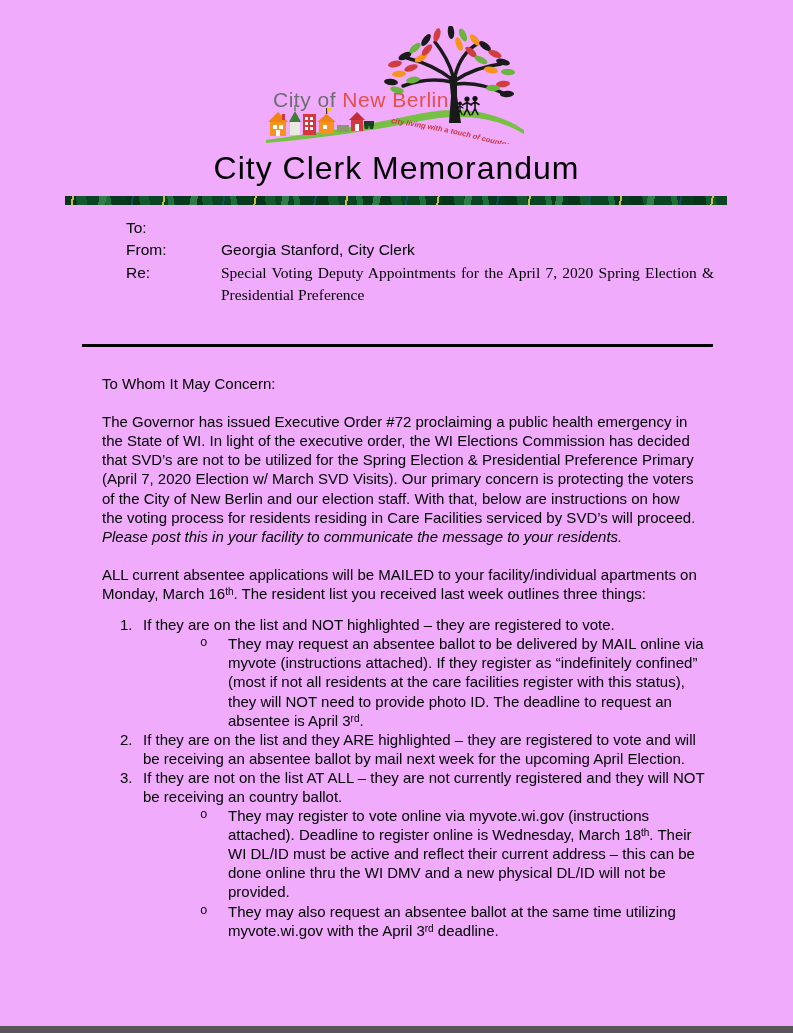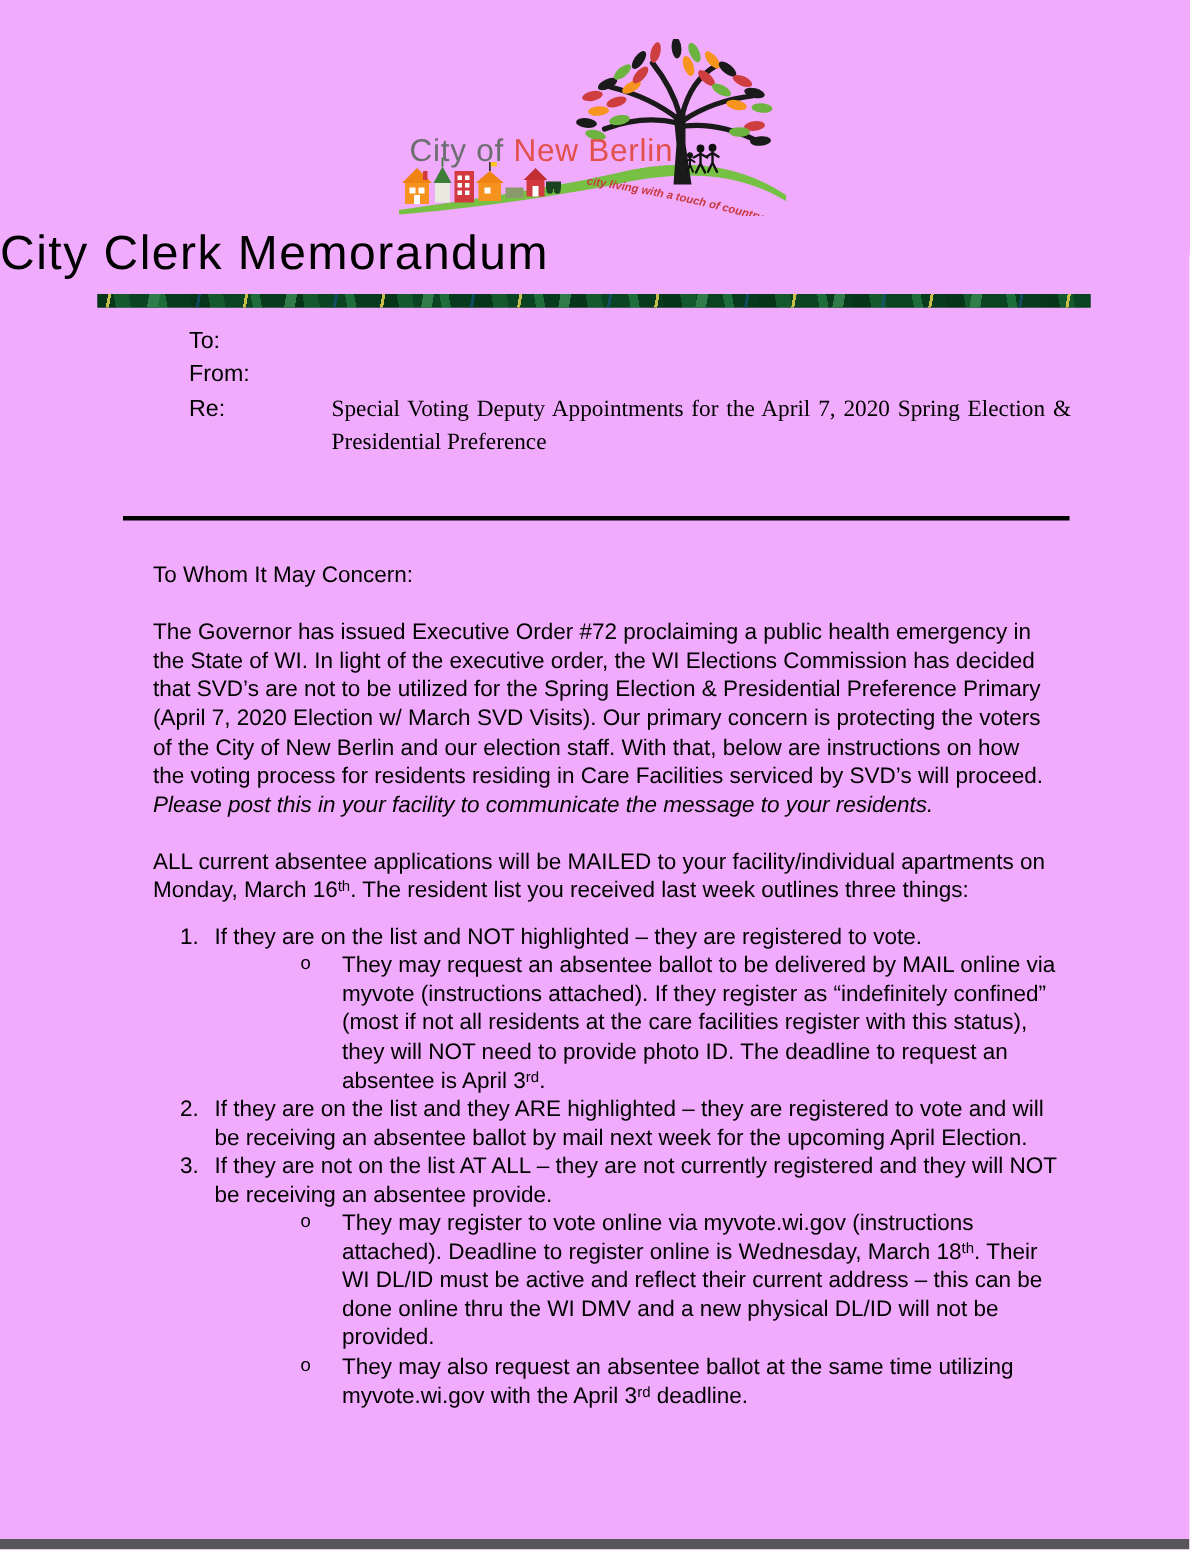--- a/index.html
+++ b/index.html
@@ -1,21 +1,21 @@
 <!DOCTYPE html>
 <html><head>
 <meta charset="utf-8">
 <style>
   html,body{margin:0;padding:0;background:#fff;}
   body{width:793px;height:1033px;font-family:"Liberation Sans",sans-serif;color:#000;}
   .page{position:relative;width:793px;height:1033px;background:#f0abfc;overflow:hidden;}
 
   .logo{position:absolute;left:263px;top:26px;width:264px;height:118px;}
 
-  .title{position:absolute;left:0;top:150px;width:100%;margin:0;
+  .title{position:absolute;left:0;top:150px;width:100%;margin:0;text-align:center;
          font-size:32px;font-weight:400;letter-spacing:1px;color:#000;}
 
   .band{position:absolute;left:65px;top:196px;width:662px;height:9px;background-color:#0a4423;
         background-image:
           repeating-linear-gradient(100deg, rgba(0,0,0,0) 0 7px, rgba(219,203,79,.9) 7px 9px,
             rgba(0,0,0,0) 9px 34px, rgba(52,130,78,.9) 34px 41px, rgba(0,0,0,0) 41px 66px,
             rgba(21,83,126,.65) 66px 68px, rgba(0,0,0,0) 68px 90px),
           repeating-linear-gradient(80deg, #06351a 0 12px, #14582e 12px 22px, #0a4423 22px 40px,
             #1e6e3c 40px 46px, #083b1d 46px 62px);}
 
@@ -147,20 +147,21 @@
   <h1 class="title">City Clerk Memorandum</h1>
 
   <div class="band"></div>
 
   <div class="memo">
     <div class="memo-row">
       <span class="memo-label">To:</span>
     </div>
     <div class="memo-row">
       <span class="memo-label">From:</span>
+      <span class="memo-value">Georgia Stanford, City Clerk</span>
     </div>
     <div class="memo-row">
       <span class="memo-label">Re:</span>
       <span class="memo-value justify">Special Voting Deputy Appointments for the April 7, 2020 Spring Election &amp; Presidential Preference</span>
     </div>
   </div>
 
   <div class="rule"></div>
 
   <div class="content">
@@ -180,21 +181,21 @@
       <div class="txt"><span>They may request an absentee ballot to be delivered by MAIL online via myvote (instructions attached). If they register as “indefinitely confined” (most if not all residents at the care facilities register with this status), they will NOT need to provide photo ID. The deadline to request an absentee is April 3</span><sup>rd</sup><span>.</span></div>
     </div>
 
     <div class="li1">
       <span class="num">2.</span>
       <div class="txt">If they are on the list and they ARE highlighted – they are registered to vote and will be receiving an absentee ballot by mail next week for the upcoming April Election.</div>
     </div>
 
     <div class="li1">
       <span class="num">3.</span>
-      <div class="txt">If they are not on the list AT ALL – they are not currently registered and they will NOT be receiving an absentee provide.</div>
+      <div class="txt">If they are not on the list AT ALL – they are not currently registered and they will NOT be receiving an country ballot.</div>
     </div>
 
     <div class="li2">
       <span class="bul">o</span>
       <div class="txt"><span>They may register to vote online via myvote.wi.gov (instructions attached). Deadline to register online is Wednesday, March 18</span><sup>th</sup><span>. Their WI DL/ID must be active and reflect their current address – this can be done online thru the WI DMV and a new physical DL/ID will not be provided.</span></div>
     </div>
 
     <div class="li2">
       <span class="bul">o</span>
       <div class="txt"><span>They may also request an absentee ballot at the same time utilizing myvote.wi.gov with the April 3</span><sup>rd</sup><span> deadline.</span></div>

